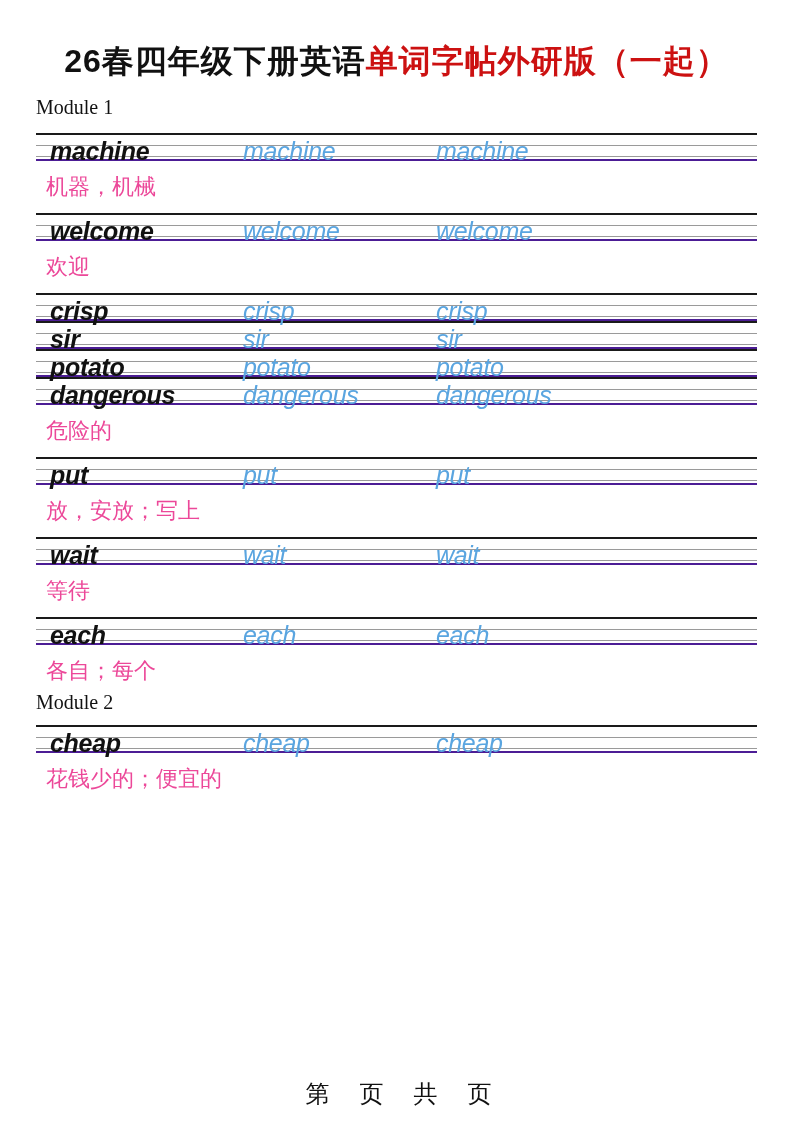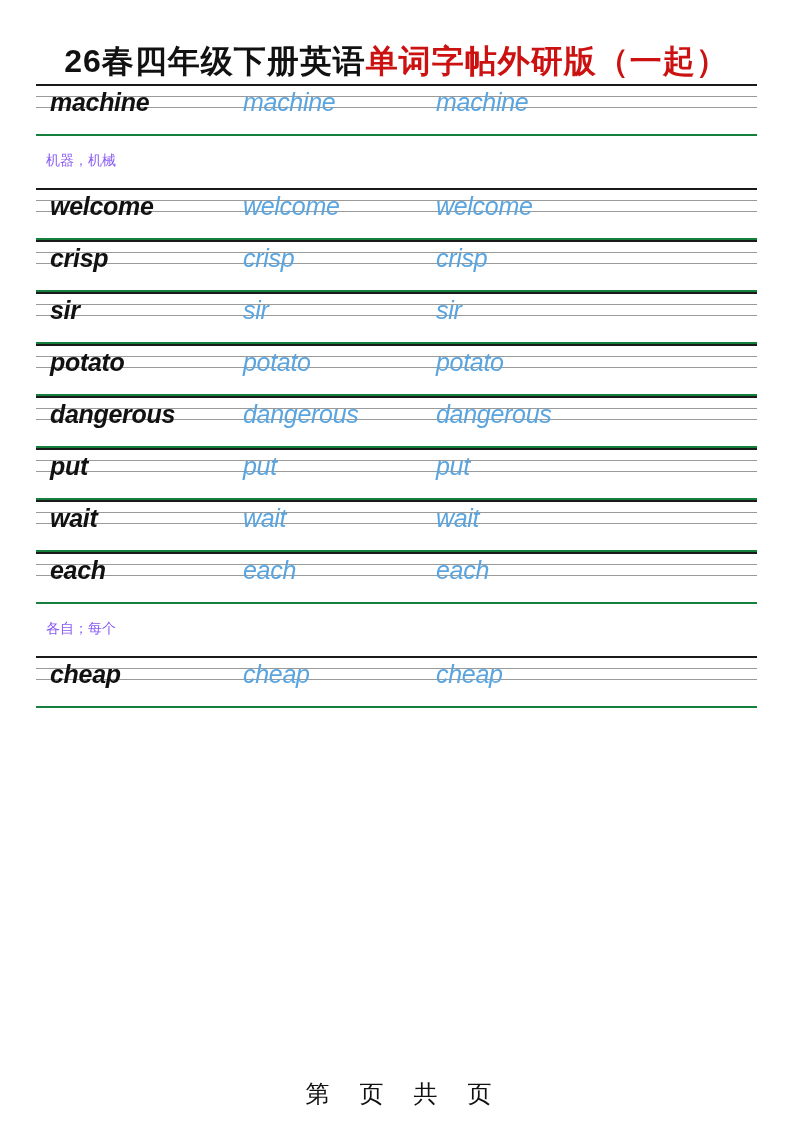--- a/index.html
+++ b/index.html
@@ -29,23 +29,23 @@
     font-family:"Liberation Serif", serif;
     font-size:20px;
     color:#111111;
     margin:12px 0 15px 0;
     height:22px;
   }
   .section-2 .module-header { margin:-6px 0 12px 0; }
 
   .writing-grid {
     position:relative;
-    height:52px;
+    height:28px;
     border-top:2px solid #1a1a1a;
-    border-bottom:2px solid #15803d;
+    border-bottom:2px solid #4c1d95;
   }
   .writing-grid::before, .writing-grid::after {
     content:"";
     position:absolute; left:0; right:0;
     border-top:1px solid #9a9a9a;
   }
   .writing-grid::before { top:10px; }
   .writing-grid::after  { top:21px; }
 
   .word {
@@ -57,23 +57,23 @@
     letter-spacing:-0.3px;
     white-space:nowrap;
     z-index:1;
   }
   .word.main  { left:14px;  color:#111111; font-weight:bold; }
   .word.trace { color:#5aa5e0; font-weight:normal; }
   .word.t1 { left:207px; }
   .word.t2 { left:400px; }
 
   .translation {
-    font-family:Liberation Mono, monospace;
-    font-size:14px;
-    color:#8b5cf6;
+    font-family:Liberation Sans, sans-serif;
+    font-size:22px;
+    color:#ec4899;
     margin:13px 0 14px 10px;
     height:25px;
     line-height:25px;
   }
 
   .footer {
     position:absolute;
     bottom:28px; left:0;
     width:100%;
     text-align:center;
@@ -88,36 +88,38 @@
 <body>
 
 <div class="page">
   <div class="content">
 
     <div class="title">
       <span>26春四年级下册英语</span><span class="red">单词字帖外研版（一起）</span>
     </div>
 
     <div class="section section-1">
+      <div class="module-header">Module 1</div>
 
       <div class="word-block">
         <div class="writing-grid">
           <span class="word main">machine</span>
           <span class="word trace t1">machine</span>
           <span class="word trace t2">machine</span>
         </div>
         <div class="translation">机器，机械</div>
       </div>
 
       <div class="word-block">
         <div class="writing-grid">
           <span class="word main">welcome</span>
           <span class="word trace t1">welcome</span>
           <span class="word trace t2">welcome</span>
         </div>
+        <div class="translation">欢迎</div>
       </div>
 
       <div class="word-block">
         <div class="writing-grid">
           <span class="word main">crisp</span>
           <span class="word trace t1">crisp</span>
           <span class="word trace t2">crisp</span>
         </div>
       </div>
 
@@ -136,56 +138,61 @@
           <span class="word trace t2">potato</span>
         </div>
       </div>
 
       <div class="word-block">
         <div class="writing-grid">
           <span class="word main">dangerous</span>
           <span class="word trace t1">dangerous</span>
           <span class="word trace t2">dangerous</span>
         </div>
+        <div class="translation">危险的</div>
       </div>
 
       <div class="word-block">
         <div class="writing-grid">
           <span class="word main">put</span>
           <span class="word trace t1">put</span>
           <span class="word trace t2">put</span>
         </div>
+        <div class="translation">放，安放；写上</div>
       </div>
 
       <div class="word-block">
         <div class="writing-grid">
           <span class="word main">wait</span>
           <span class="word trace t1">wait</span>
           <span class="word trace t2">wait</span>
         </div>
+        <div class="translation">等待</div>
       </div>
 
       <div class="word-block">
         <div class="writing-grid">
           <span class="word main">each</span>
           <span class="word trace t1">each</span>
           <span class="word trace t2">each</span>
         </div>
         <div class="translation">各自；每个</div>
       </div>
     </div>
 
     <div class="section section-2">
+      <div class="module-header">Module 2</div>
 
       <div class="word-block">
         <div class="writing-grid">
           <span class="word main">cheap</span>
           <span class="word trace t1">cheap</span>
           <span class="word trace t2">cheap</span>
         </div>
+        <div class="translation">花钱少的；便宜的</div>
       </div>
     </div>
 
   </div>
 
   <div class="footer">
     <span>第 页 共 页</span>
   </div>
 </div>
 

